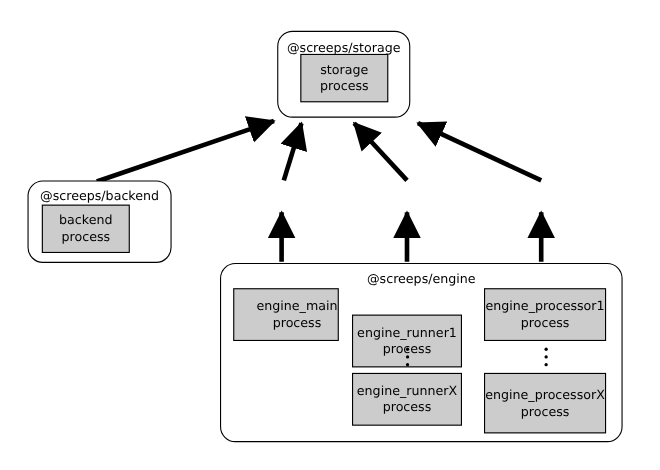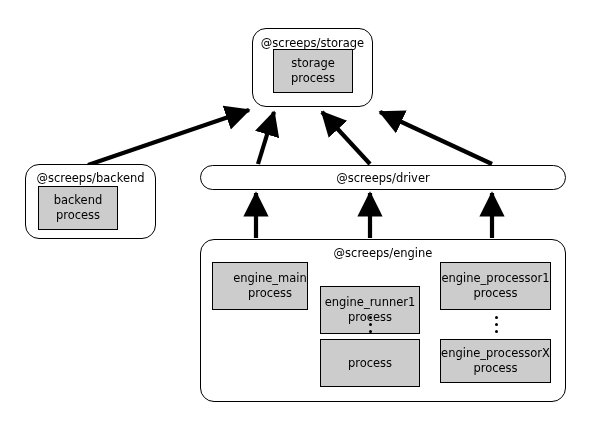--- a/index.html
+++ b/index.html
@@ -84,21 +84,21 @@
   #pkg-driver .pkg-title { position: static; }
 
   
   #pkg-engine { left: 200px; top: 239px; width: 366px; height: 163px; }
   #pkg-engine .pkg-title { top: 6px; }
 
   #proc-engine-main       { left: 212px; top: 262px; width: 96px; height: 48px; padding-left: 20px; }
   #proc-engine-runner1    { left: 320px; top: 262px; width: 100px; height: 48px; margin-top: 24px; }
   #proc-engine-processor1 { left: 440px; top: 262px; width: 111px; height: 48px; }
   #proc-engine-runnerx    { left: 320px; top: 339px; width: 100px; height: 48px; }
-  #proc-engine-processorx { left: 440px; top: 339px; width: 111px; height: 44px; }
+  #proc-engine-processorx { left: 440px; top: 339px; width: 111px; height: 55px; }
 
   
   .vdots {
     position: absolute;
     width: 14px;
     text-align: center;
     font-size: 15px;
     line-height: 5px;
     letter-spacing: 0;
     color: #000000;
@@ -146,23 +146,20 @@
   </div>
 
   <div class="pkg" id="pkg-backend">
     <div class="pkg-title">@screeps/backend</div>
   </div>
   <div class="proc" id="proc-backend">
     <span>backend</span>
     <span>process</span>
   </div>
 
-  <div class="pkg" id="pkg-driver">
-    <div class="pkg-title">@screeps/driver</div>
-  </div>
 
   <div class="pkg" id="pkg-engine">
     <div class="pkg-title">@screeps/engine</div>
   </div>
 
   <div class="proc" id="proc-engine-main">
     <span>engine_main</span>
     <span>process</span>
   </div>
 
@@ -170,20 +167,21 @@
     <span>engine_runner1</span>
     <span>process</span>
   </div>
 
   <div class="proc" id="proc-engine-processor1">
     <span>engine_processor1</span>
     <span>process</span>
   </div>
 
   <div class="proc" id="proc-engine-runnerx">
+    <span>engine_runnerX</span>
     <span>process</span>
   </div>
 
   <div class="proc" id="proc-engine-processorx">
     <span>engine_processorX</span>
     <span>process</span>
   </div>
 
   <div class="vdots" id="dots-runner">
     <b></b>

